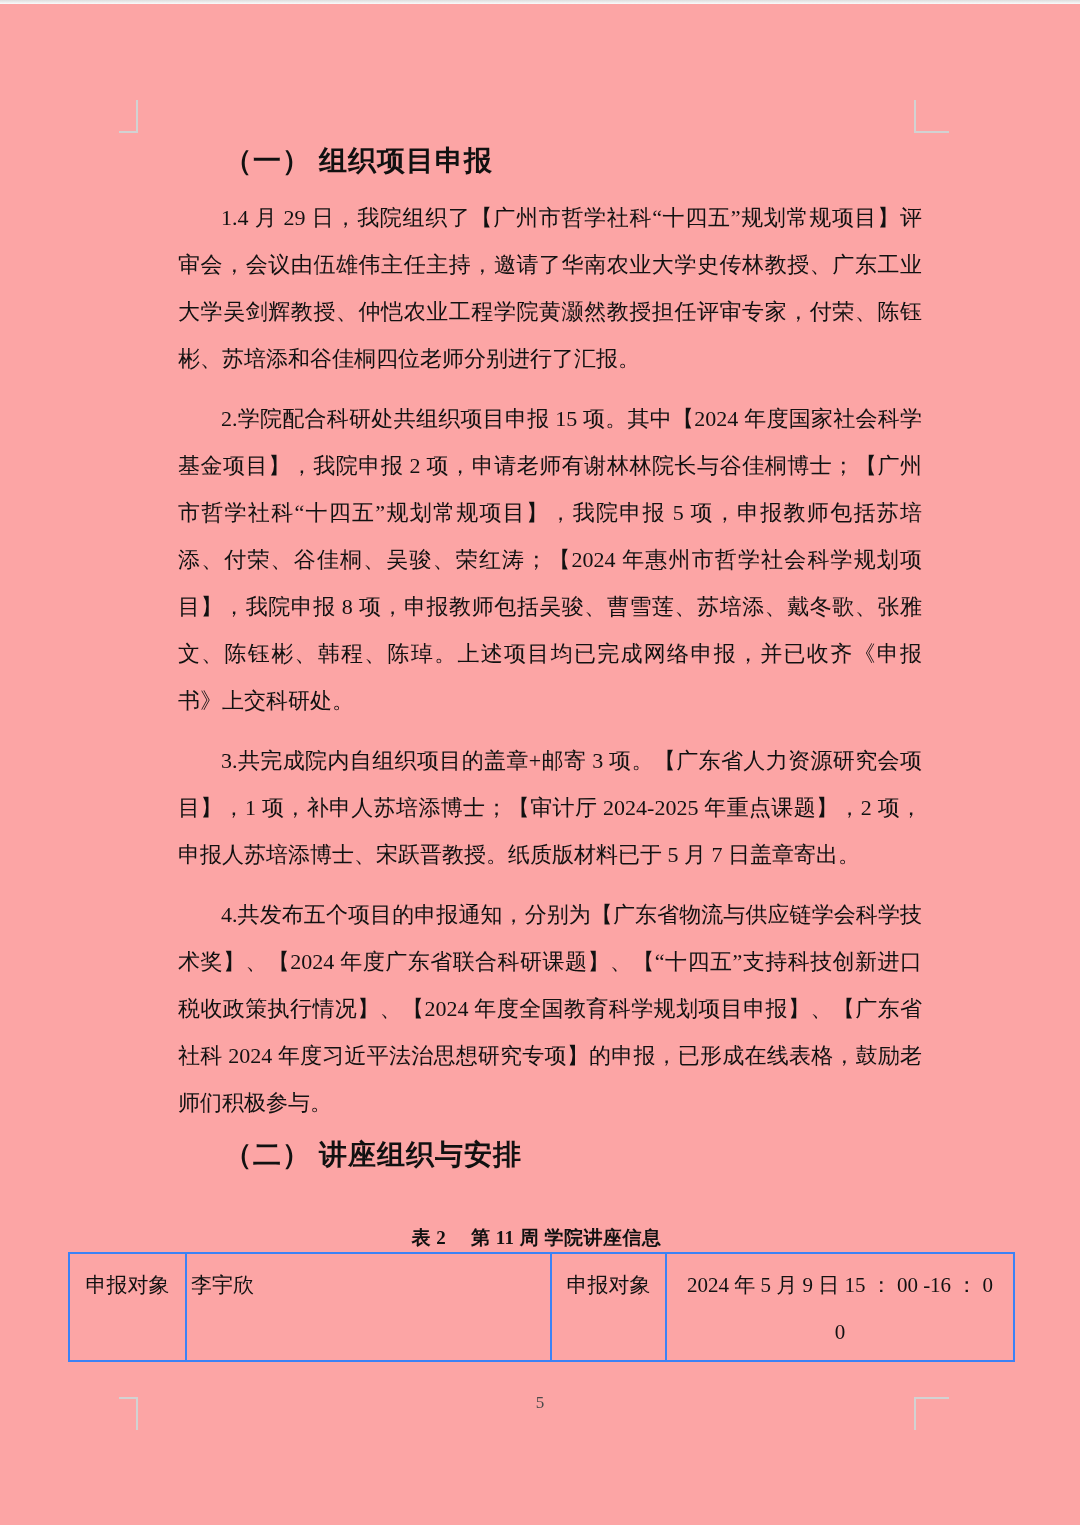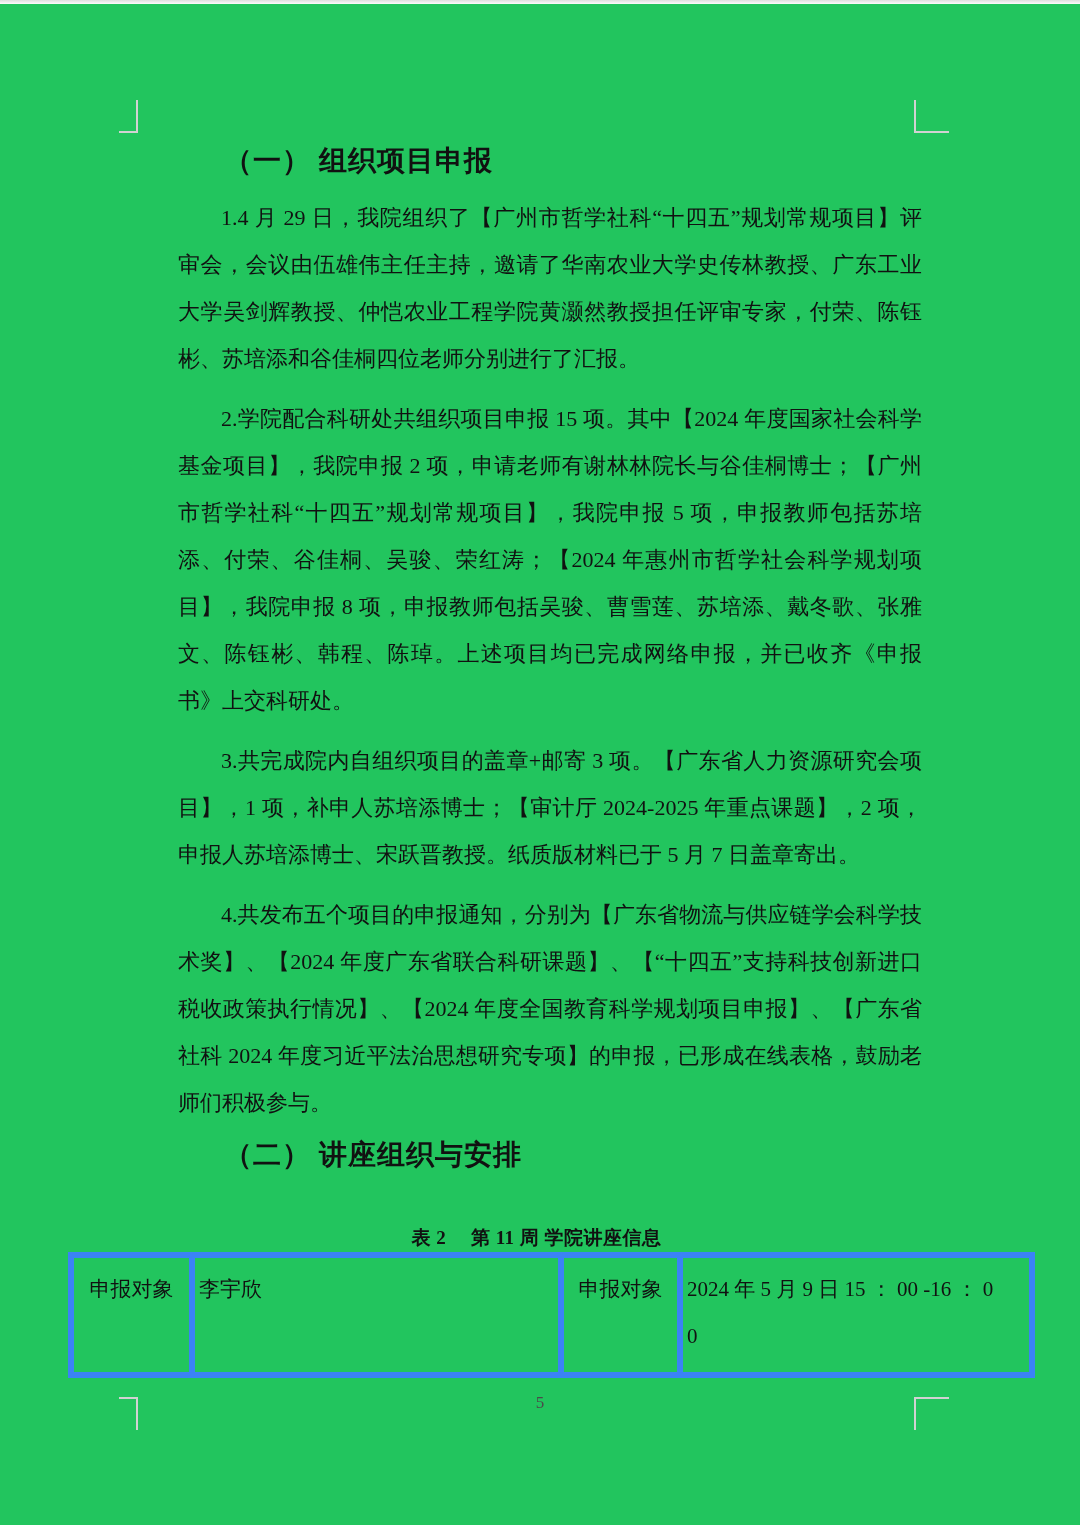--- a/index.html
+++ b/index.html
@@ -6,21 +6,21 @@
     margin: 0;
     padding: 0;
     background: #ffffff;
     font-family: "Liberation Serif", "DejaVu Serif", serif;
     color: #111111;
   }
   .page {
     position: relative;
     width: 1080px;
     height: 1525px;
-    background: #22c55e;
+    background: #fca5a5;
     overflow: hidden;
   }
   .top-edge {
     position: absolute;
     top: 0; left: 0; right: 0;
     height: 4px;
     background: linear-gradient(#dedede, #fbfbfb);
   }
   
   .mark { position: absolute; }
@@ -71,32 +71,32 @@
 
   table.lecture {
     position: absolute;
     left: 68px;
     top: 1252px;
     width: 905px;
     border-collapse: collapse;
     table-layout: fixed;
   }
   table.lecture td {
-    border: 6px solid #3b82f6;
+    border: 2px solid #3b82f6;
     height: 92px;
     vertical-align: top;
     font-size: 21px;
     line-height: 47px;
-    padding: 8px 4px 12px 4px;
+    padding: 8px 4px 4px 4px;
     overflow: hidden;
   }
   td.c-label { width: 107px; text-align: center; }
   td.c-name  { width: 355px; padding-left: 13px; }
   td.c-label2{ width: 105px; text-align: center; }
-  td.c-time  { width: 338px; padding-left: 13px; white-space: pre-line; }
+  td.c-time  { width: 338px; padding-left: 13px; white-space: pre-line; text-align: center; }
 
   .page-number {
     position: absolute;
     top: 1393px;
     left: 0;
     width: 100%;
     text-align: center;
     font-size: 17px;
     color: #4a4a4a;
   }

